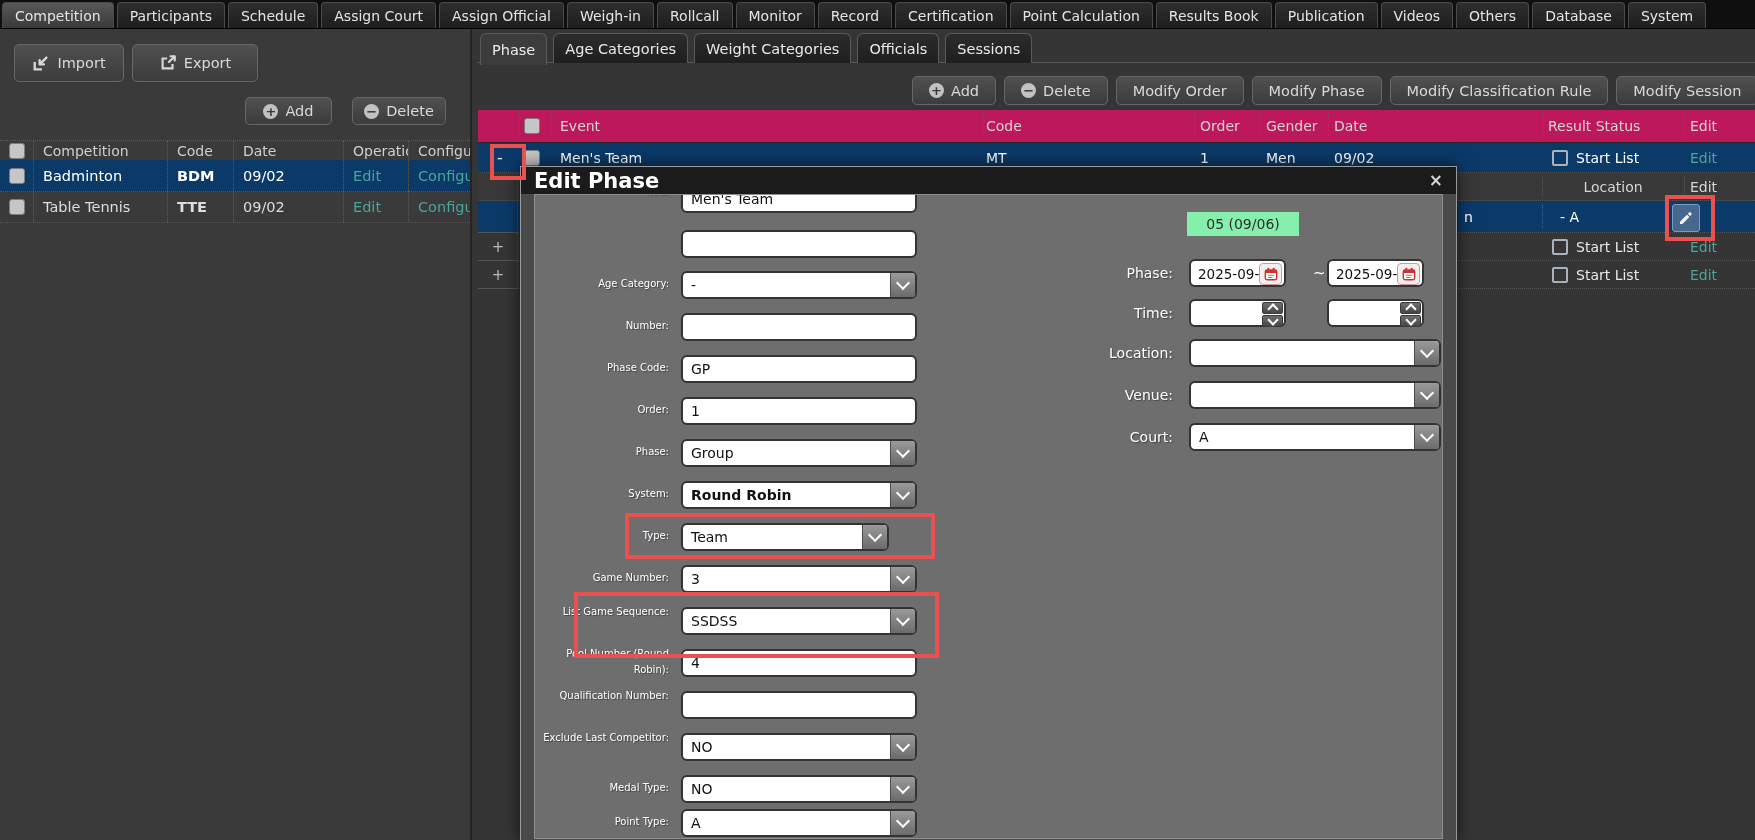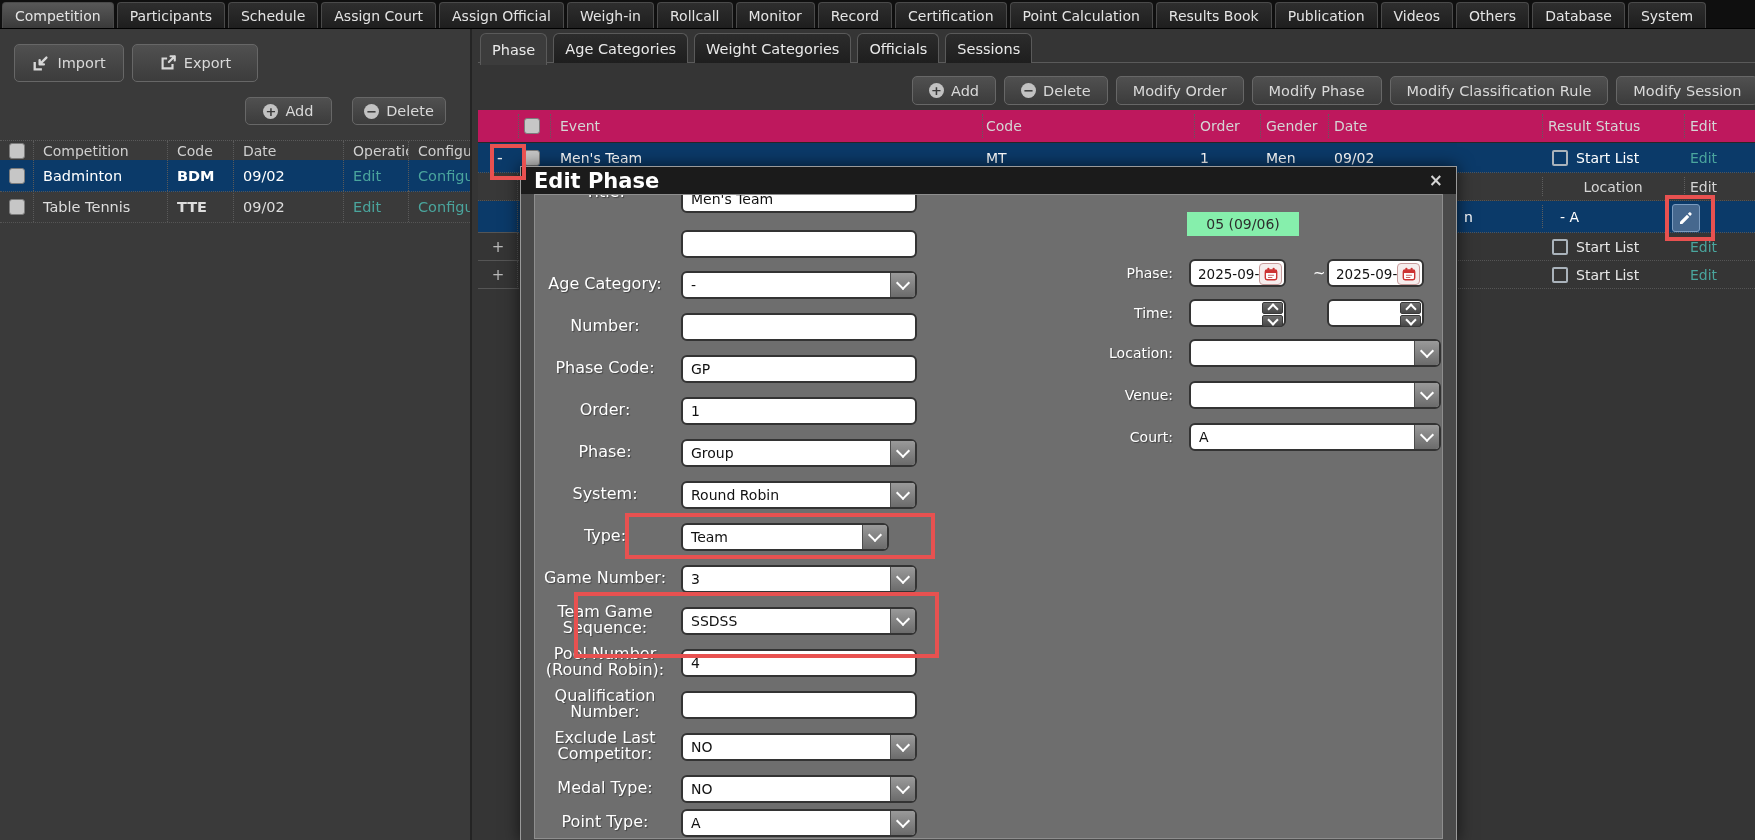--- a/index.html
+++ b/index.html
@@ -68,21 +68,21 @@
 
   
   .modal{position:absolute;left:520px;top:166px;width:935px;height:674px;background:#4a4a4a;
        border:1px solid #9a9a9a;box-shadow:0 0 16px rgba(0,0,0,.65);z-index:10;}
   .modal-title{position:absolute;left:0;top:0;right:0;height:27px;background:#1b1b1b;display:flex;
        align-items:center;justify-content:space-between;padding:0 13px;box-sizing:border-box;}
   .modal-title .t{color:#fff;font-size:21px;font-weight:bold;}
   .modal-title .x{color:#d5d5d5;font-size:17px;font-weight:bold;cursor:pointer;line-height:17px;}
   .modal-panel{position:absolute;left:13px;right:13px;top:27px;bottom:2px;background:#6e6e6e;
        border:1px solid #8e8e8e;box-sizing:border-box;}
-  .mlabel{position:absolute;left:20px;width:128px;text-align:center;color:#fff;font-size:16px;
+  .mlabel{position:absolute;left:20px;width:128px;text-align:right;color:#fff;font-size:10px;
        line-height:16px;text-shadow:1px 1px 1px rgba(0,0,0,.4);}
   .rlabel{position:absolute;left:532px;width:120px;text-align:right;color:#fff;font-size:14px;
        text-shadow:1px 1px 1px rgba(0,0,0,.4);}
   .txt{position:absolute;height:28px;box-sizing:border-box;border:2px solid #333;border-radius:6px;
        background:#fff;color:#111;font-size:14px;padding:0 8px;font-family:inherit;outline:none;}
   .dd{position:absolute;height:28px;box-sizing:border-box;border:2px solid #333;border-radius:6px;background:#fff;}
   .dd .val{position:absolute;left:8px;top:4px;font-size:14px;color:#111;white-space:nowrap;}
   .dd .arrow{position:absolute;top:0;right:0;bottom:0;width:24px;background:linear-gradient(#9a9a9a,#6b6b6b);
        border-left:1px solid #4c4c4c;border-radius:0 3px 3px 0;display:flex;align-items:center;justify-content:center;cursor:pointer;}
   .chev-dn{width:8px;height:8px;border-right:2.5px solid #fff;border-bottom:2.5px solid #fff;
@@ -355,21 +355,21 @@
 
     <span class="mlabel" style="top:277px;">Phase:</span>
     <div class="dd" style="left:160px;top:272px;width:236px;">
       <span class="val">Group</span>
       <span class="arrow">
           <span class="chev-dn"></span>
         </span>
     </div>
 
     <span class="mlabel" style="top:319px;">System:</span>
-    <div class="dd" style="left:160px;top:314px;width:236px;">
+    <div class="dd" style="left:160px;top:314px;width:236px;font-weight:bold;">
       <span class="val">Round Robin</span>
       <span class="arrow">
           <span class="chev-dn"></span>
         </span>
     </div>
 
     <span class="mlabel" style="top:361px;">Type:</span>
     <div class="dd" style="left:160px;top:356px;width:208px;">
       <span class="val">Team</span>
       <span class="arrow">
@@ -378,21 +378,21 @@
     </div>
 
     <span class="mlabel" style="top:403px;">Game Number:</span>
     <div class="dd" style="left:160px;top:398px;width:236px;">
       <span class="val">3</span>
       <span class="arrow">
           <span class="chev-dn"></span>
         </span>
     </div>
 
-    <span class="mlabel" style="top:437px;">Team Game Sequence:</span>
+    <span class="mlabel" style="top:437px;">List Game Sequence:</span>
     <div class="dd" style="left:160px;top:440px;width:236px;">
       <span class="val">SSDSS</span>
       <span class="arrow">
           <span class="chev-dn"></span>
         </span>
     </div>
 
     <span class="mlabel" style="top:479px;">Pool Number (Round Robin):</span>
     <input class="txt" style="left: 160px; top: 482px; width: 236px;" readonly="" value="4">
 

